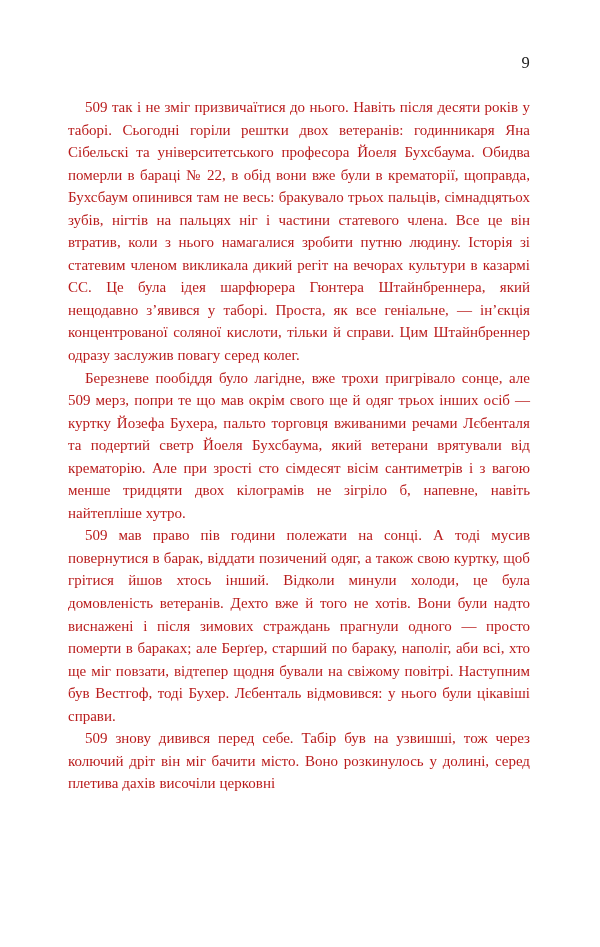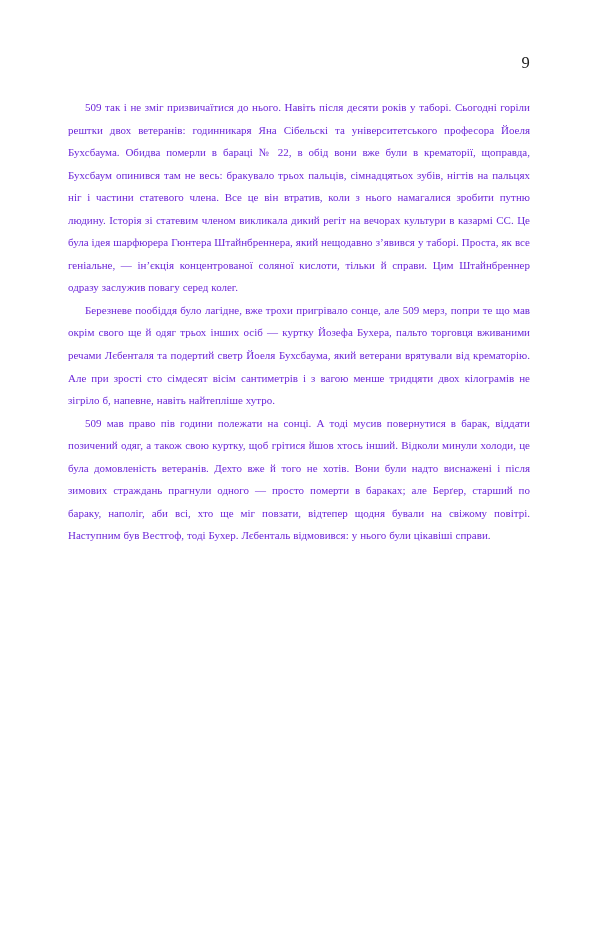--- a/index.html
+++ b/index.html
@@ -29,37 +29,38 @@
     letter-spacing: 0.2px;
   }
   .textblock {
     position: absolute;
     top: 96px;
     left: 68px;
     width: 462px;
   }
   .para {
     margin: 0;
-    font-size: 11px;
+    font-size: 15px;
     line-height: 22.55px;
     text-align: justify;
     text-justify: inter-word;
     text-indent: 17px;
     hyphens: manual;
     -webkit-hyphens: manual;
     word-spacing: 0.02em;
-    color: #6d28d9;
+    color: #b91c1c;
   }
 </style>
 </head>
 <body>
 
 <div class="page">
 
   <div class="folio">9</div>
 
   <div class="textblock">
     <p class="para">509 так і не зміг призвичаїтися до нього. Навіть після десяти років у таборі. Сьогодні горіли рештки двох ветеранів: годинникаря Яна Сібельскі та університетського професора Йоеля Бухсбаума. Обидва померли в бараці № 22, в обід вони вже були в крематорії, щоправда, Бухсбаум опинився там не весь: бракувало трьох пальців, сімнадцятьох зубів, нігтів на пальцях ніг і частини статевого члена. Все це він втратив, коли з нього намагалися зробити путню людину. Історія зі статевим членом викликала дикий регіт на вечорах культури в казармі СС. Це була ідея шарфюрера Гюнтера Штайнбреннера, який нещодавно з’явився у таборі. Проста, як все геніальне, — ін’єкція концентрованої соляної кислоти, тільки й справи. Цим Штайнбреннер одразу заслужив повагу серед колег.</p>
     <p class="para">Березневе пообіддя було лагідне, вже трохи пригрівало сонце, але 509 мерз, попри те що мав окрім свого ще й одяг трьох інших осіб — куртку Йозефа Бухера, пальто торговця вживаними речами Лєбенталя та подертий светр Йоеля Бухсбаума, який ветерани врятували від крематорію. Але при зрості сто сімдесят вісім сантиметрів і з вагою менше тридцяти двох кілограмів не зігріло б, напевне, навіть найтепліше хутро.</p>
     <p class="para">509 мав право пів години полежати на сонці. А тоді мусив повернутися в барак, віддати позичений одяг, а також свою куртку, щоб грітися йшов хтось інший. Відколи минули холоди, це була домовленість ветеранів. Дехто вже й того не хотів. Вони були надто виснажені і після зимових страждань прагнули одного — просто померти в бараках; але Берґер, старший по бараку, наполіг, аби всі, хто ще міг повзати, відтепер щодня бували на свіжому повітрі. Наступним був Вестгоф, тоді Бухер. Лєбенталь відмовився: у нього були цікавіші справи.</p>
+    <p class="para">509 знову дивився перед себе. Табір був на узвишші, тож через колючий дріт він міг бачити місто. Воно розкинулось у долині, серед плетива дахів височіли церковні</p>
   </div>
 
 </div>
 
 </body></html>

